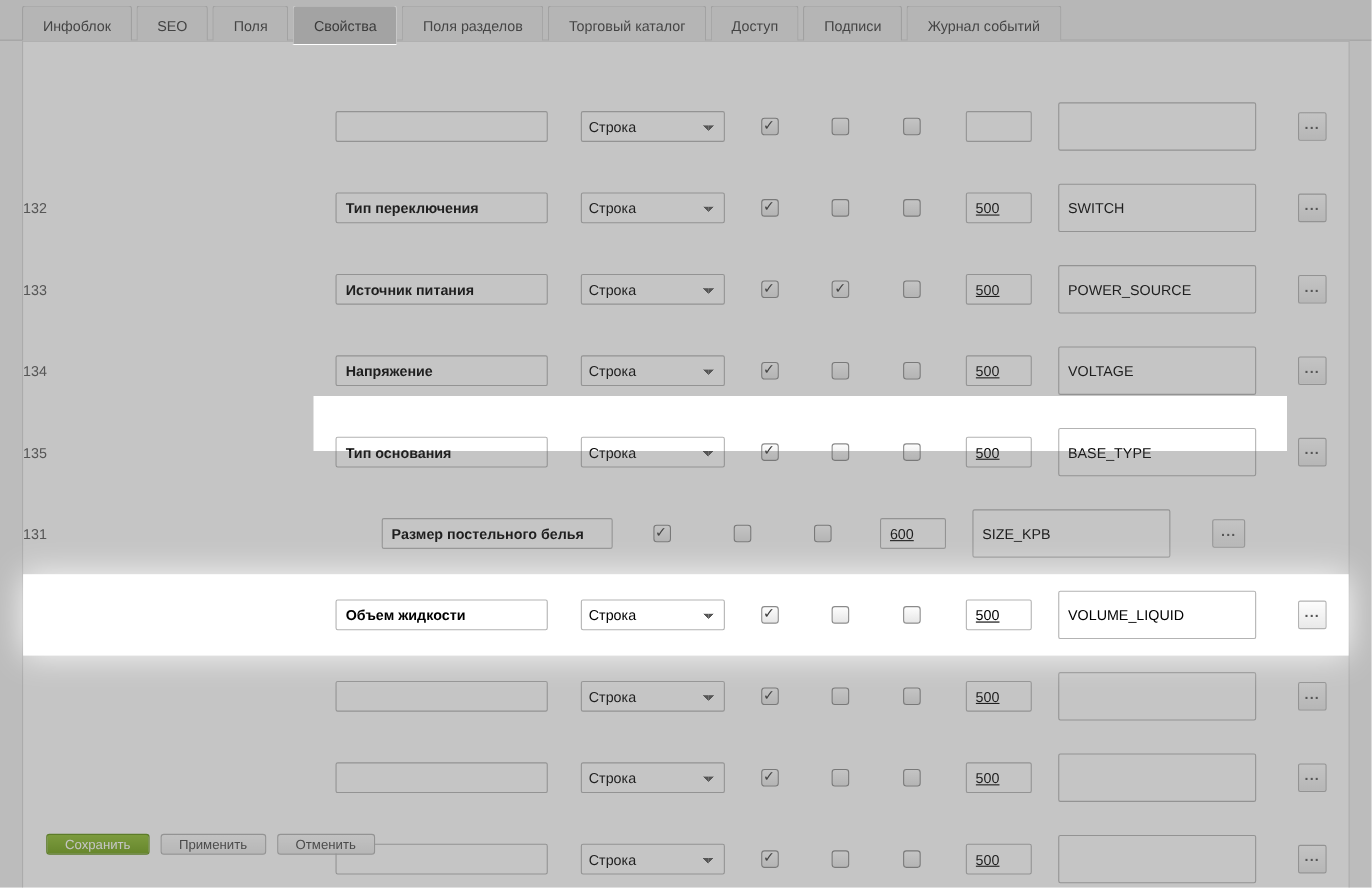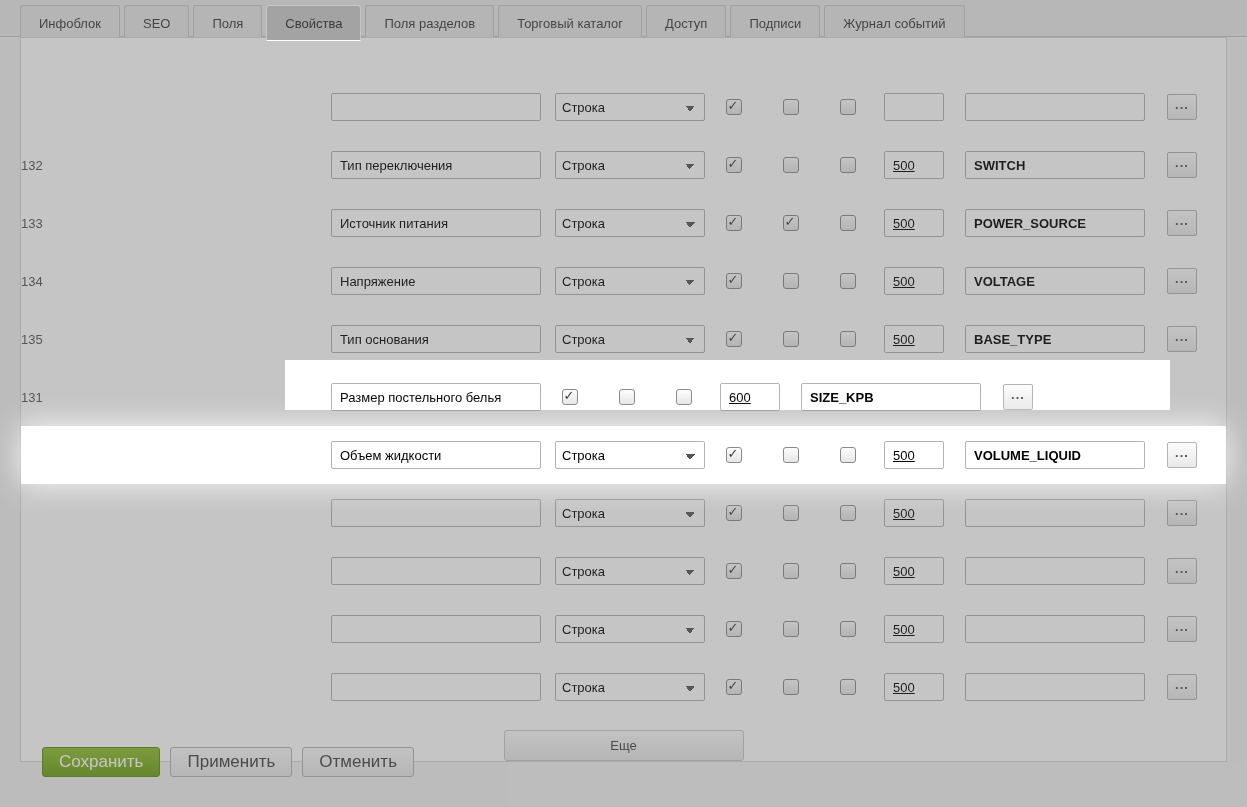--- a/index.html
+++ b/index.html
@@ -60,20 +60,21 @@
   min-height:680px;
   position:relative;
 }
 .rows { padding-top:40px; }
 
 
 .row {
   display:flex;
   align-items:center;
   padding:15px 20px 15px 0;
+  gap:16px;
 }
 .row.highlight {
   background:#fff;
   position:relative;
   z-index:55;
   box-shadow:0 0 30px rgba(255,255,255,.9);
 }
 .row .idcol {
   width:310px;
   padding-right:14px;
@@ -81,20 +82,21 @@
   font-size:13px;
 }
 .row input[type=text].name {
   width:210px;
   height:28px;
   border:1px solid #b3b3b3;
   border-radius:2px;
   padding:0 8px;
   font-size:13px;
   background:#fff;
+  font-weight:bold;
 }
 .row select.type {
   width:150px;
   height:28px;
   border:1px solid #b3b3b3;
   border-radius:2px;
   padding:0 6px;
   font-size:13px;
   background:#fff;
   margin-left:14px;
@@ -126,27 +128,26 @@
   height:28px;
   border:1px solid #b3b3b3;
   border-radius:2px;
   padding:0 8px;
   font-size:13px;
   margin-left:8px;
   text-decoration:underline;
 }
 .row input[type=text].code {
   width:180px;
-  height:28px;
+  height:44px;
   border:1px solid #b3b3b3;
   border-radius:2px;
   padding:0 8px;
   font-size:13px;
-  margin-left:21px;
-  font-weight:bold;
+  margin-left:8px;
 }
 .dots {
   width:30px; height:26px;
   border:1px solid #b3b3b3;
   border-radius:2px;
   text-align:center;
   line-height:20px;
   font-weight:bold;
   letter-spacing:1px;
   background:linear-gradient(#fdfdfd,#e9e9e9);
@@ -171,26 +172,26 @@
 
 
 .footer-btns {
   position:absolute;
   left:42px;
   bottom:30px;
   display:flex;
   gap:10px;
 }
 .btn {
-  height:30px;
+  height:19px;
   padding:0 16px;
   border:1px solid #b3b3b3;
   border-radius:3px;
   background:linear-gradient(#fafafa,#e9e9e9);
-  font-size:17px;
+  font-size:12px;
   cursor:pointer;
   color:#444;
 }
 .btn.primary {
   background:linear-gradient(#8fbf30,#6fa015);
   border-color:#5f8f10;
   color:#fff;
 }
 </style>
 </head>

